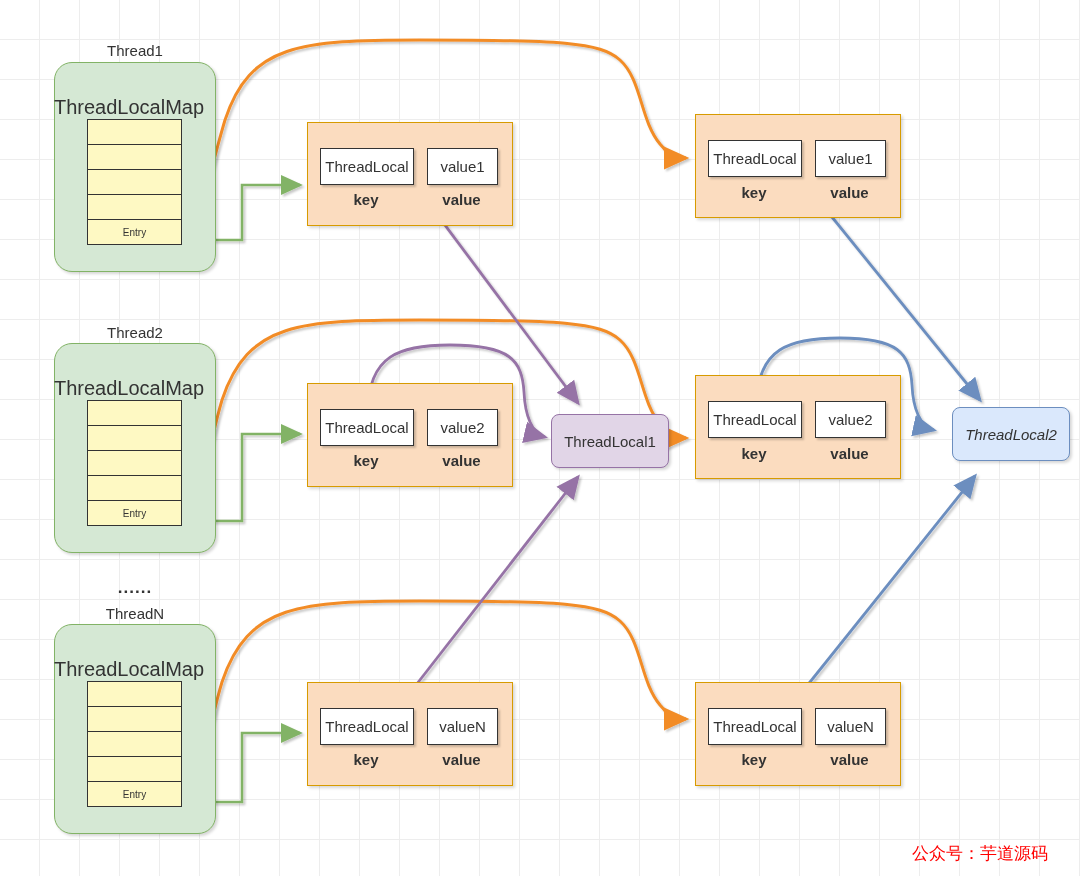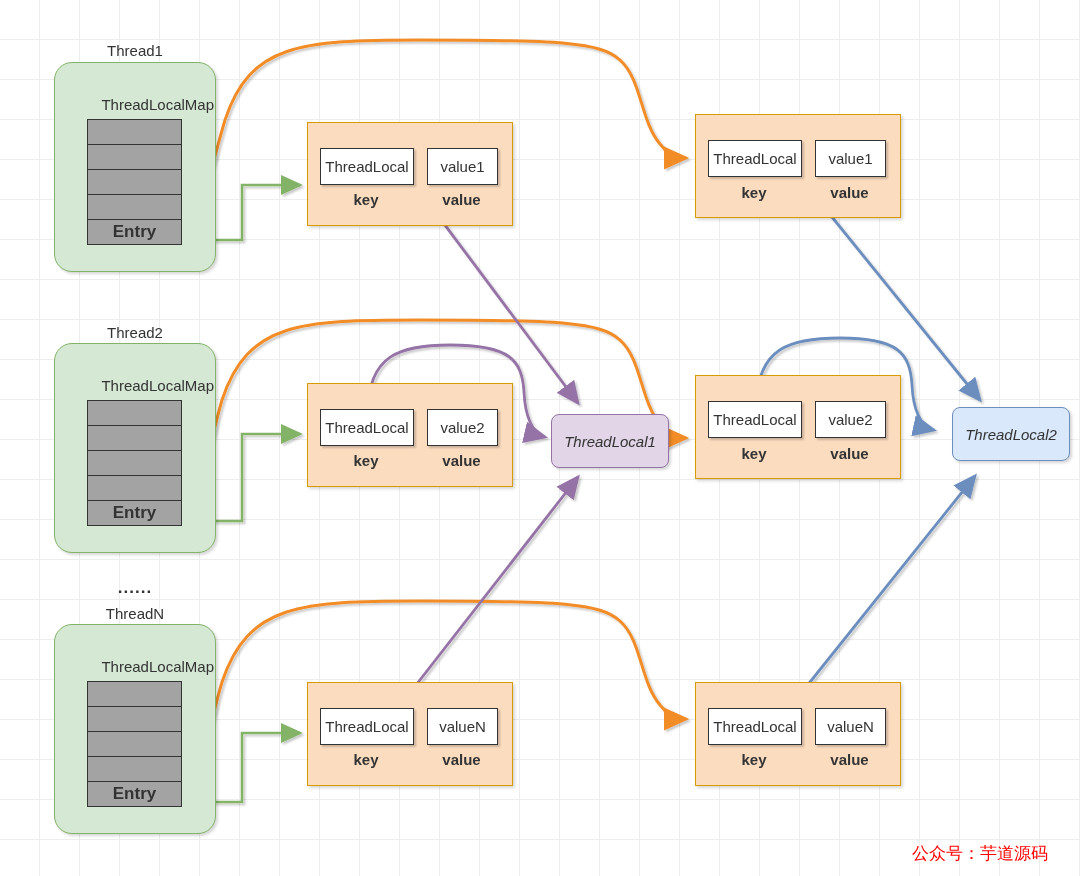--- a/index.html
+++ b/index.html
@@ -46,41 +46,40 @@
     position: absolute;
     font-size: 17px;
     font-weight: bold;
     letter-spacing: 1px;
     color: #333333;
     text-align: center;
     white-space: nowrap;
   }
   .tlm-title {
     position: absolute;
-    font-size: 15px;
-    color: #333333;
-    text-align: right;
+    font-size: 20px;
+    color: #333333;
+    text-align: left;
     white-space: nowrap;
   }
   
   .tlm-table {
     position: absolute;
     border-collapse: collapse;
     background: #ffffff;
   }
   .tlm-table td {
     border: 1.5px solid #333333;
     height: 24px;
     width: 93px;
     padding: 0;
     text-align: center;
-    font-size: 17px;
-    color: #333333;
-    background: #a3a3a3;
-    font-weight: bold;
+    font-size: 10px;
+    color: #333333;
+    background: #fef9c3;
   }
 
   
   .entry-box {
     position: absolute;
     background: #fbdcbf;
     border: 1.5px solid #d79b00;
     box-shadow: 2px 2px 3px rgba(0,0,0,0.16);
   }
   .entry-cell {
@@ -112,21 +111,20 @@
     align-items: center;
     justify-content: center;
     font-size: 15px;
     color: #333333;
     white-space: nowrap;
     box-shadow: 2px 2px 3px rgba(0,0,0,0.16);
   }
   .target-purple {
     background: #e1d5e7;
     border: 1.5px solid #9673a6;
-    font-style: italic;
   }
   .target-blue {
     background: #dae8fc;
     border: 1.5px solid #6c8ebf;
     font-style: italic;
   }
 
   
   .watermark {
     position: absolute;

